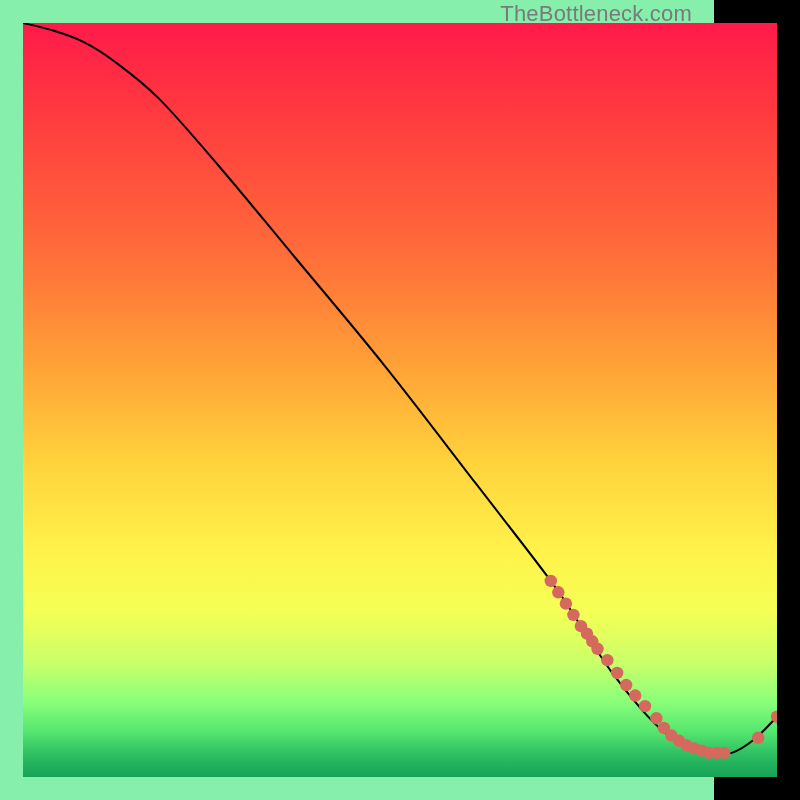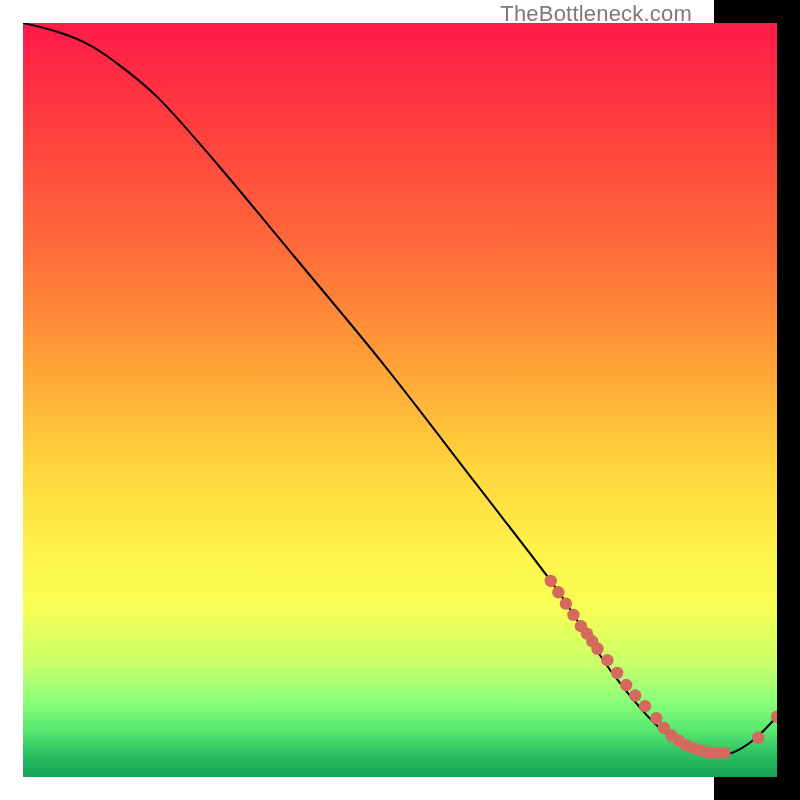--- a/index.html
+++ b/index.html
@@ -8,21 +8,21 @@
     width: 800px;
     height: 800px;
     background: #000;
     overflow: hidden;
     font-family: Arial, Helvetica, sans-serif;
   }
   .chart-wrap {
     position: relative;
     width: 714px;
     height: 800px;
-    background: #ffffff;
+    background: #86efac;
     text-align: center;
   }
   .plot-area {
     position: absolute;
     left: 23px;
     top: 23px;
     width: 754px;
     height: 754px;
     
     background: linear-gradient(

